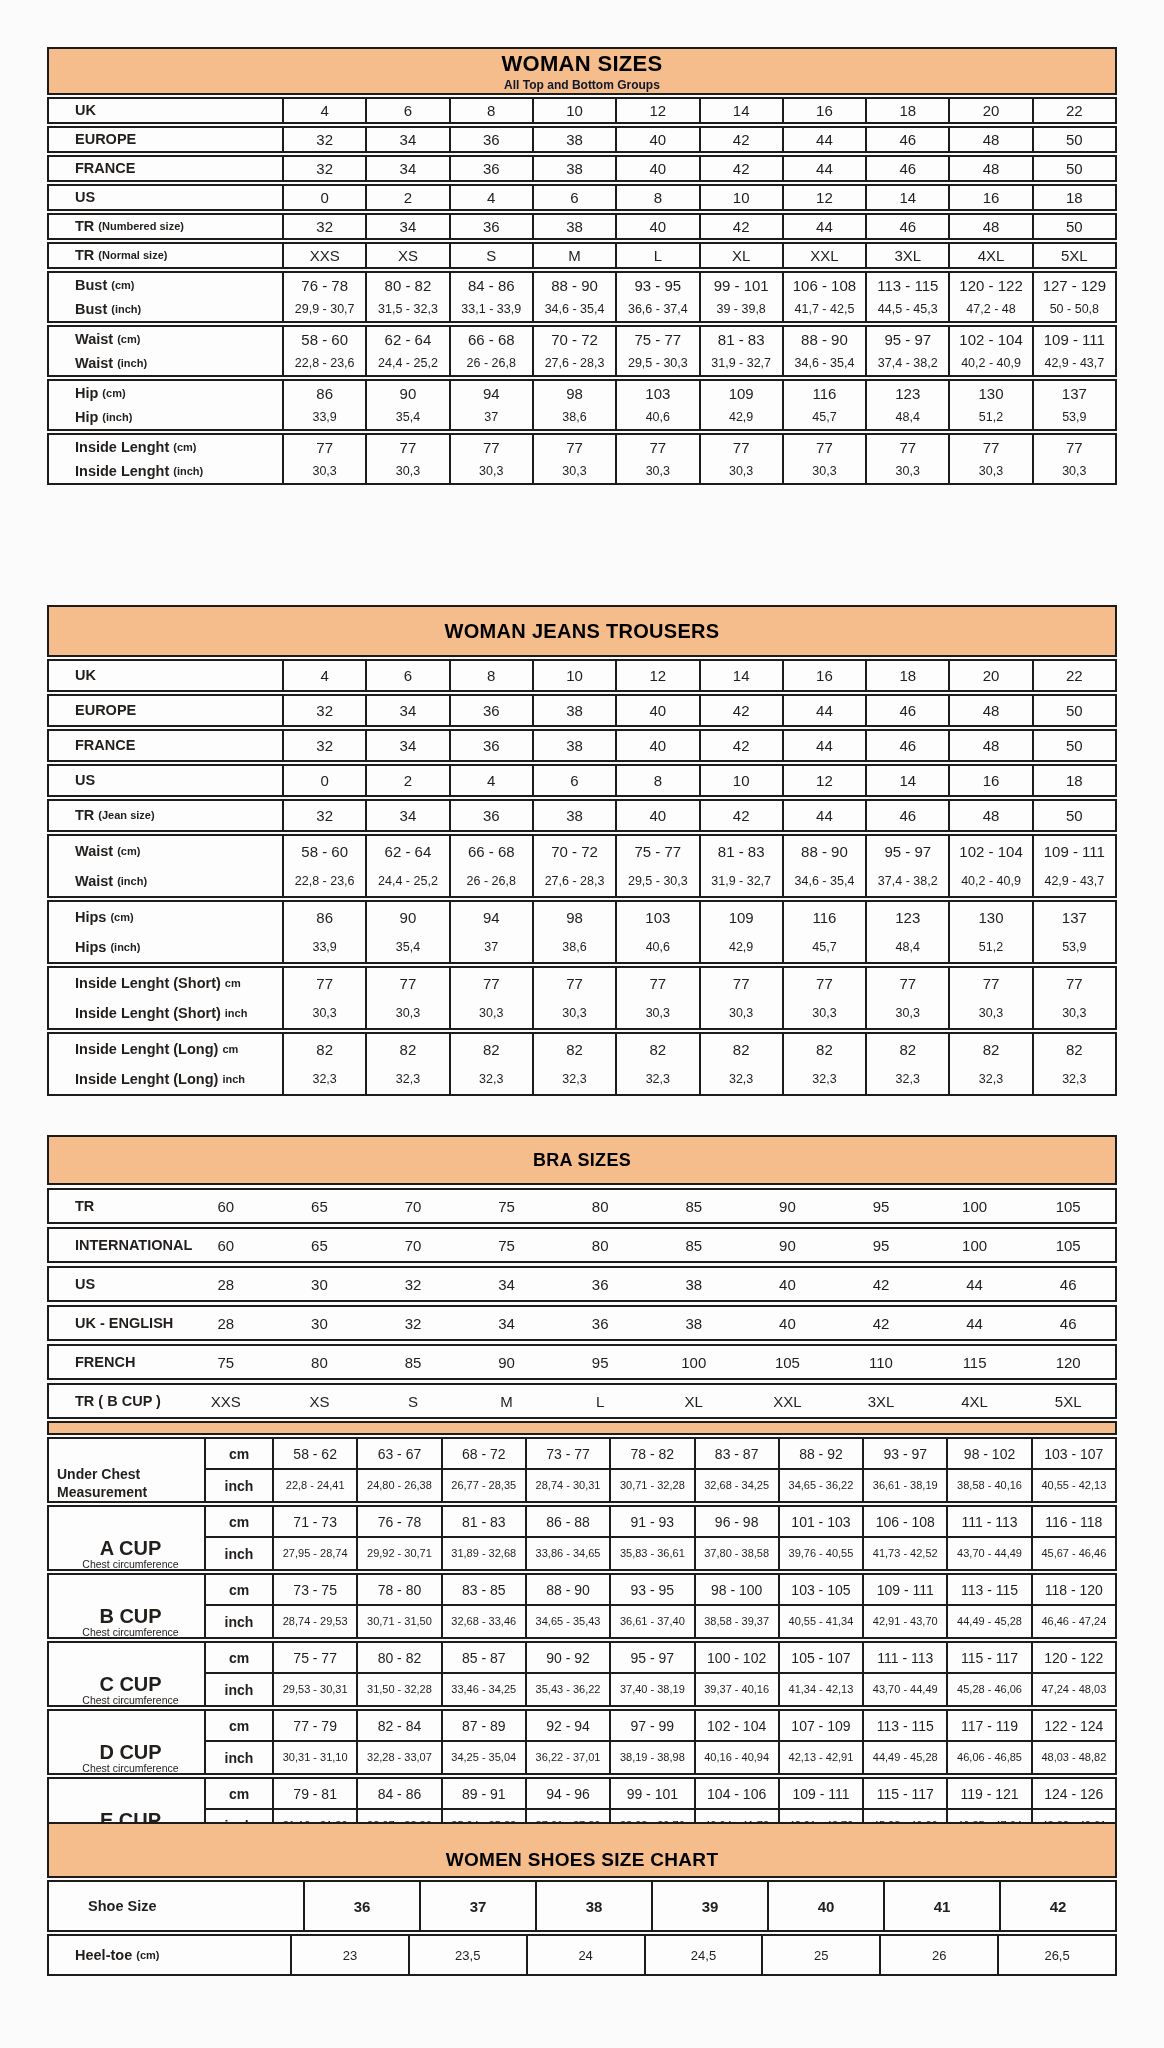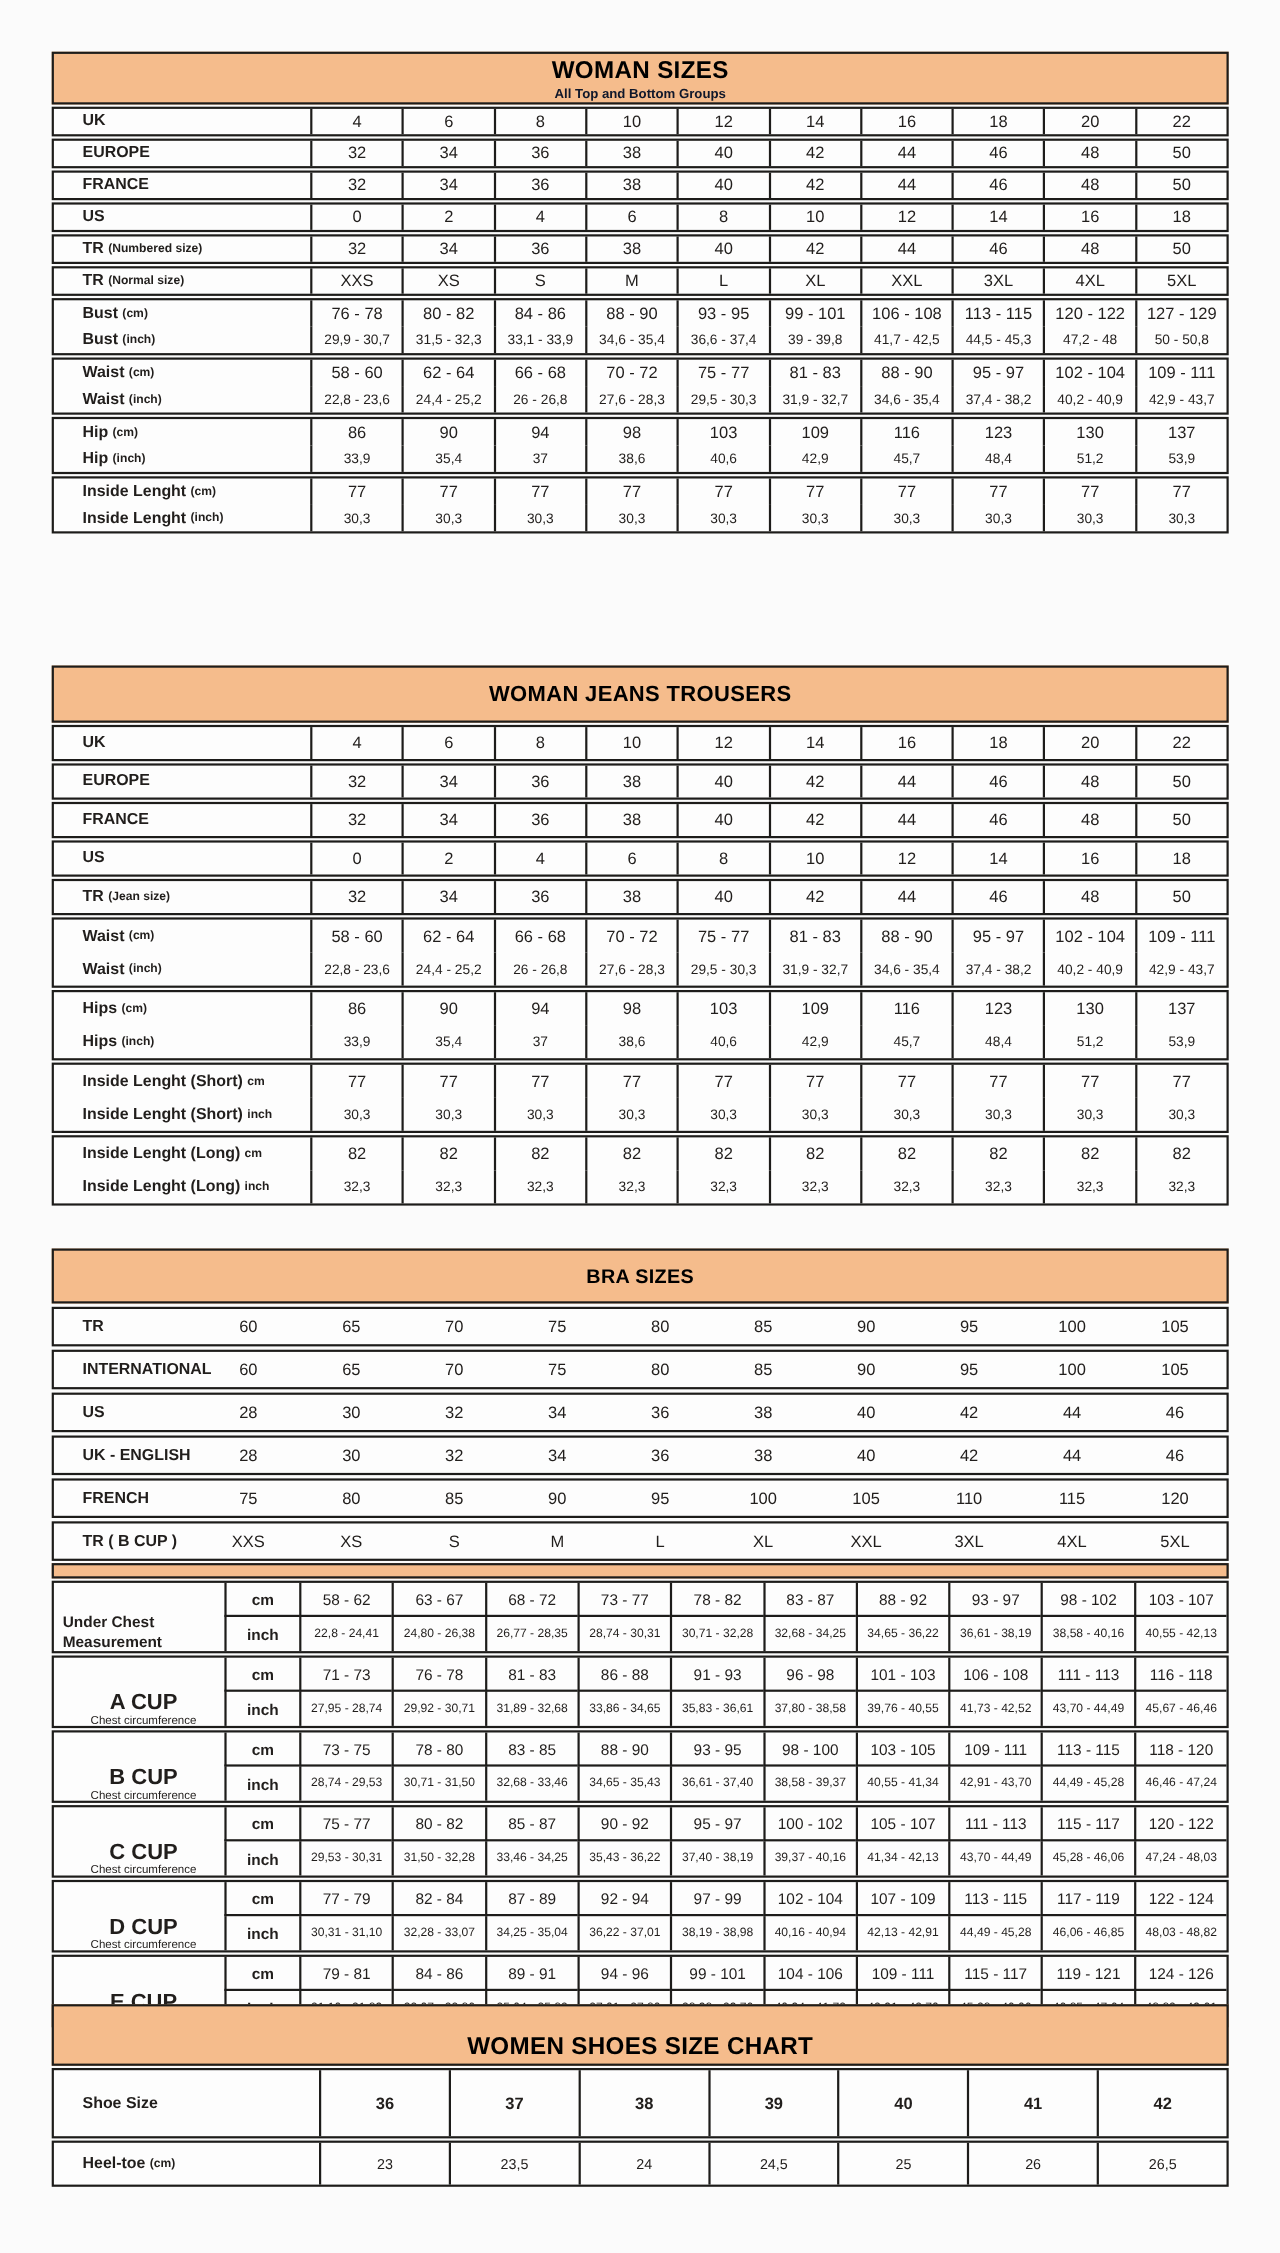--- a/index.html
+++ b/index.html
@@ -18,36 +18,36 @@
 
   .tbl-header{background:var(--accent);border:2px solid var(--line);
     display:flex;flex-direction:column;align-items:center;justify-content:center;}
   .t1 .tbl-header{height:48px;}
   .t2 .tbl-header{height:52px;}
   .t3 .tbl-header{height:50px;}
   .t4 .tbl-header{height:56px;}
   .tbl-title{font-weight:800;font-size:22px;letter-spacing:.3px;color:#000000;}
   .t2 .tbl-title{font-size:20px;}
   .t3 .tbl-title{font-size:18px;}
-  .t4 .tbl-title{font-size:22px;margin-top:20px;}
+  .t4 .tbl-title{font-size:19px;margin-top:20px;}
   .tbl-subtitle{font-weight:700;font-size:12px;color:#0f172a;margin-top:1px;}
 
   .group{border:2px solid var(--line);background:var(--cellbg);margin-top:2px;}
   .row{display:grid;align-items:stretch;}
   .g11{grid-template-columns:233px repeat(10,1fr);}
   .gA{grid-template-columns:130px repeat(10,1fr);}
   .g7{grid-template-columns:241px repeat(7,1fr);}
 
   .t1 .g-single .row{height:23px;}
   .t1 .g-pair .row{height:24px;}
   .t2 .g-single .row{height:29px;}
   .t2 .g-pair .row{height:30px;}
   .t3 .plain{margin-top:3px;}
   .t3 .plain .row{height:32px;}
-  .t4 .row-shoe .row{height:60px;}
+  .t4 .row-shoe .row{height:48px;margin-left:13px;}
   .t4 .row-heel .row{height:38px;}
 
   .c{display:flex;align-items:center;justify-content:center;
      font-size:15px;line-height:1;}
   .vl{border-left:2px solid var(--line);}
   .lab{justify-content:flex-start;padding-left:26px;text-align:left;}
   .lab-main{font-weight:700;font-size:14.5px;}
   .lab-note{font-weight:700;font-size:11px;margin-left:4px;}
   .row.small .c{font-size:12.5px;}
   .row.strong .c{font-weight:700;}

